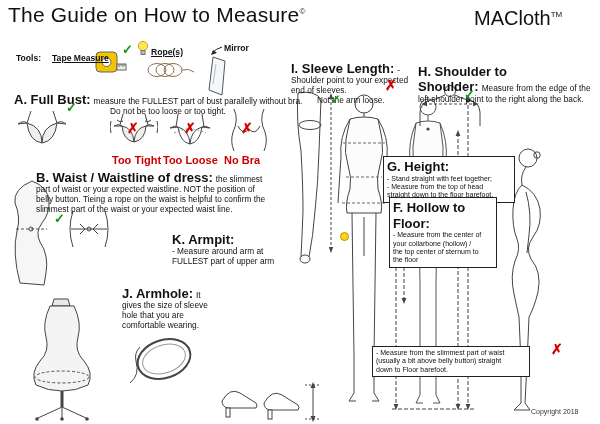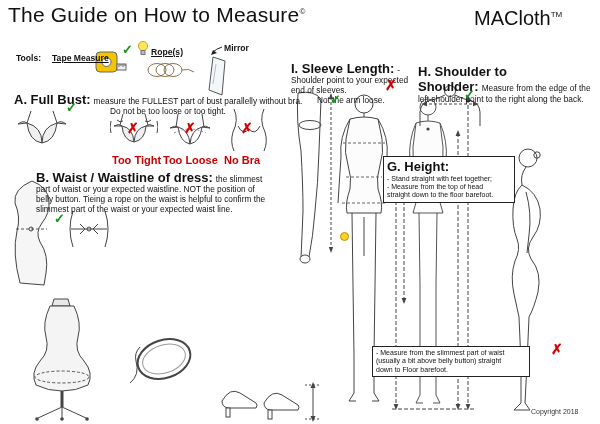--- a/index.html
+++ b/index.html
@@ -250,40 +250,54 @@
   </div>
 
   <span class="abs redlbl" style="left:112px;top:154px">Too Tight</span>
   <span class="abs redlbl" style="left:163px;top:154px">Too Loose</span>
   <span class="abs redlbl" style="left:224px;top:154px">No Bra</span>
 
   <div class="abs sec" style="left:36px;top:170px;width:238px">
     <b>B. Waist / Waistline of dress:</b><span>the slimmest part of waist or your expected waistline. NOT the position of belly button. Tieing a rope on the waist is helpful to confirm the slimmest part of the waist or your expected waist line.</span>
   </div>
 
-
-
+  <div class="abs sec" style="left:172px;top:232px;width:112px">
+    <b class="blk">K. Armpit:</b>
+    <span>- Measure around arm at FULLEST part of upper arm</span>
+  </div>
+
+
+  <div class="abs sec" style="left:122px;top:286px;width:96px">
+    <b>J. Armhole:</b><span>It gives the size of sleeve hole that you are comfortable wearing.</span>
+  </div>
 
 
   <div class="abs sec" style="left:291px;top:61px;width:130px">
     <b>I. Sleeve Length:</b><span>- Shoulder point to your expected end of sleeves.</span>
     <div class="note">Not the arm loose.</div>
   </div>
 
   <div class="abs sec" style="left:418px;top:64px;width:180px">
     <b>H. Shoulder to Shoulder:</b><span>Measure from the edge of the left shoulder point to the right along the back.</span>
   </div>
 
   <div class="abs box" style="left:383px;top:156px;width:124px">
     <b>G. Height:</b>
     <div>- Stand straight with feet together;</div>
     <div>- Measure from the top of head</div>
     <div>straight down to the floor barefoot.</div>
   </div>
 
+  <div class="abs box" style="left:389px;top:197px;width:100px">
+    <b>F. Hollow to Floor:</b>
+    <div>- Measure from the center of</div>
+    <div>your collarbone (hollow) /</div>
+    <div>the top center of sternum to</div>
+    <div>the floor</div>
+  </div>
 
 
   <div class="abs box" style="left:372px;top:346px;width:150px">
     <div>- Measure from the slimmest part of waist</div>
     <div>(usually a bit above belly button) straight</div>
     <div>down to Floor barefoot.</div>
   </div>
 
   <span class="abs check" style="left:122px;top:43px">✓</span>
   <span class="abs check" style="left:66px;top:101px">✓</span>

